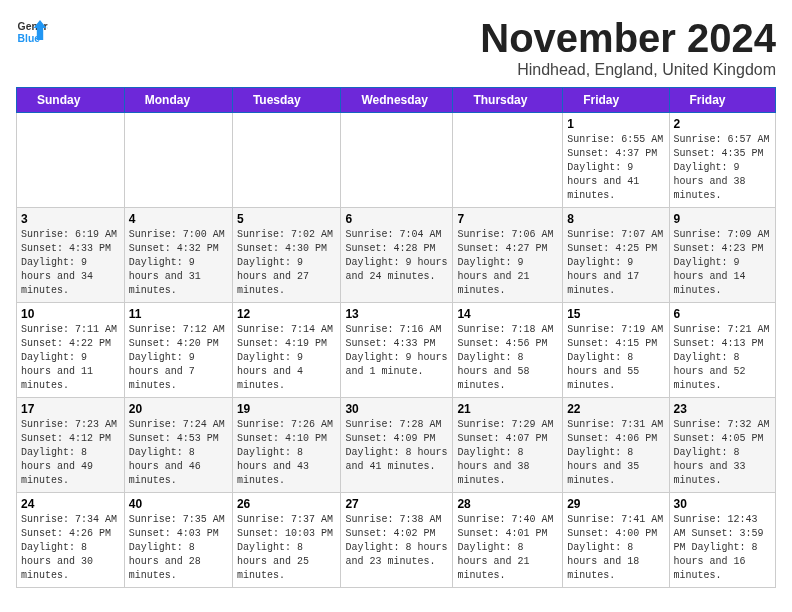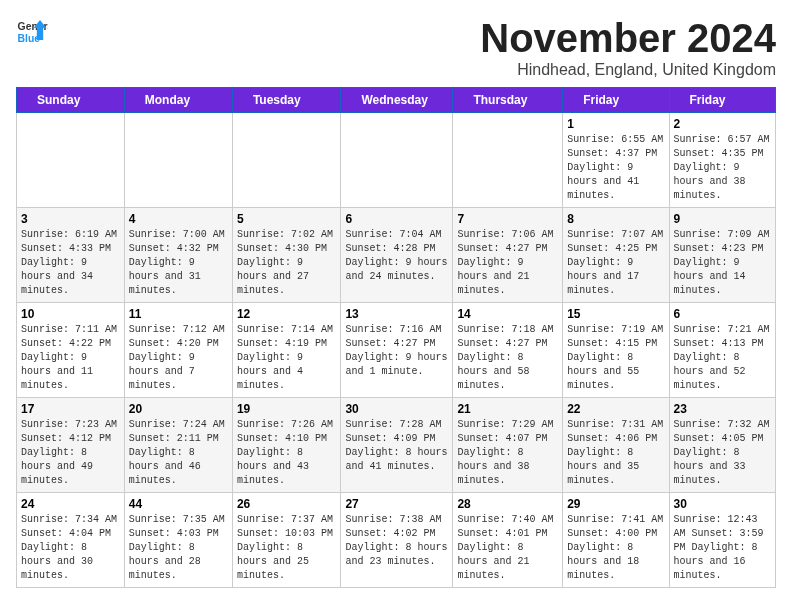--- a/index.html
+++ b/index.html
@@ -198,28 +198,28 @@
         <td>
           <div class="day-num">12</div>
           <div class="day-detail">Sunrise: 7:14 AM
 Sunset: 4:19 PM
 Daylight: 9 hours
 and 4 minutes.</div>
         </td>
         <td>
           <div class="day-num">13</div>
           <div class="day-detail">Sunrise: 7:16 AM
-Sunset: 4:27 PM
+Sunset: 4:33 PM
 Daylight: 9 hours
 and 1 minute.</div>
         </td>
         <td>
           <div class="day-num">14</div>
           <div class="day-detail">Sunrise: 7:18 AM
-Sunset: 4:27 PM
+Sunset: 4:56 PM
 Daylight: 8 hours
 and 58 minutes.</div>
         </td>
         <td>
           <div class="day-num">15</div>
           <div class="day-detail">Sunrise: 7:19 AM
 Sunset: 4:15 PM
 Daylight: 8 hours
 and 55 minutes.</div>
         </td>
@@ -235,21 +235,21 @@
         <td>
           <div class="day-num">17</div>
           <div class="day-detail">Sunrise: 7:23 AM
 Sunset: 4:12 PM
 Daylight: 8 hours
 and 49 minutes.</div>
         </td>
         <td>
           <div class="day-num">20</div>
           <div class="day-detail">Sunrise: 7:24 AM
-Sunset: 2:11 PM
+Sunset: 4:53 PM
 Daylight: 8 hours
 and 46 minutes.</div>
         </td>
         <td>
           <div class="day-num">19</div>
           <div class="day-detail">Sunrise: 7:26 AM
 Sunset: 4:10 PM
 Daylight: 8 hours
 and 43 minutes.</div>
         </td>
@@ -279,26 +279,26 @@
           <div class="day-detail">Sunrise: 7:32 AM
 Sunset: 4:05 PM
 Daylight: 8 hours
 and 33 minutes.</div>
         </td>
       </tr>
       <tr>
         <td>
           <div class="day-num">24</div>
           <div class="day-detail">Sunrise: 7:34 AM
-Sunset: 4:04 PM
+Sunset: 4:26 PM
 Daylight: 8 hours
 and 30 minutes.</div>
         </td>
         <td>
-          <div class="day-num">44</div>
+          <div class="day-num">40</div>
           <div class="day-detail">Sunrise: 7:35 AM
 Sunset: 4:03 PM
 Daylight: 8 hours
 and 28 minutes.</div>
         </td>
         <td>
           <div class="day-num">26</div>
           <div class="day-detail">Sunrise: 7:37 AM
 Sunset: 10:03 PM
 Daylight: 8 hours

